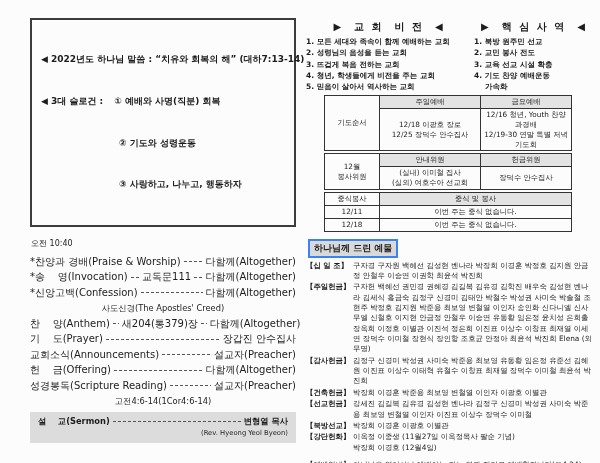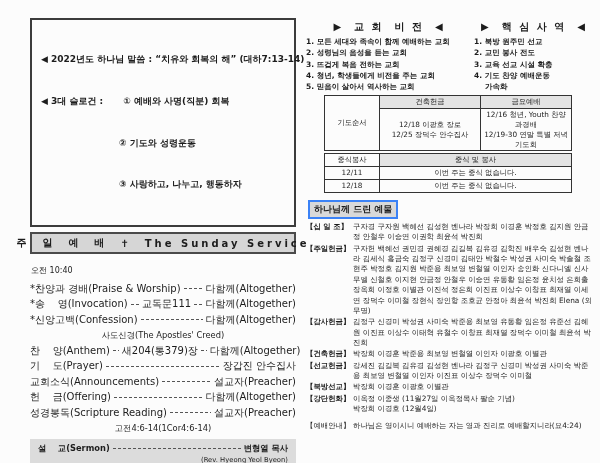--- a/index.html
+++ b/index.html
@@ -7,21 +7,21 @@
     position:relative; width:600px; height:463px; margin:0 auto;
     background:#fcfcfc; overflow:hidden; color:#1c1c1c;
     font-family:"DejaVu Sans","Liberation Sans",sans-serif;
   }
   
   .col-left { position:absolute; left:30px; top:18px; width:266px; }
   .slogan-box {
     border:2px solid #3c3c3c; padding:5px 6px 5px 9px;
     font-weight:bold; font-size:9px; line-height:1.55; white-space:pre;
   }
-  .slogan-first { display:flex; gap:20px;text-align:right; }
+  .slogan-first { display:flex; gap:11px;text-align:right; }
   .slogan-cont { padding-left:78px; }
   .service-bar {
     margin-top:5px; height:18px; border:2px solid #4a4a4a; background:#d6d6d6;
     display:flex; align-items:center; justify-content:center; gap:13px;
     font-weight:bold; font-size:10px; letter-spacing:3px; white-space:pre;
   }
   .service-time { margin:11px 0 5px 1px; font-size:8px; }
   .order-row { display:flex; align-items:center; height:15.5px; font-size:10px;text-align:right; }
   .order-row span { white-space:pre; flex:none; }
   .leader {
@@ -66,25 +66,20 @@
     <div class="slogan-box">
       <div>◀ 2022년도 하나님 말씀 : “치유와 회복의 해” (대하7:13-14)</div>
       <div class="slogan-first">
         <span>◀ 3대 슬로건 :</span>
         <span>① 예배와 사명(직분) 회복</span>
       </div>
       <div class="slogan-cont">② 기도와 성령운동</div>
       <div class="slogan-cont">③ 사랑하고, 나누고, 행동하자</div>
     </div>
 
-    <div class="service-bar">
-      <span>주  일  예  배</span>
-      <span>✝</span>
-      <span>The Sunday Service</span>
-    </div>
 
     <div class="service-time">오전 10:40</div>
 
     <div class="order-row">
       <span>*찬양과 경배(Praise &amp; Worship)</span>
       <span class="leader"></span>
       <span>다함께(Altogether)</span>
     </div>
     <div class="order-row">
       <span>*송    영(Invocation)</span>
@@ -162,32 +157,47 @@
           <div>4. 기도 찬양 예배운동
 가속화</div>
         </div>
       </div>
     </div>
 
     <table class="btable">
       <tbody>
           <tr>
         <td class="lblcol" rowspan="2">기도순서</td>
-        <td class="hdr" style="width:96px">건축헌금</td>
+        <td class="hdr" style="width:96px">주일예배</td>
         <td class="hdr">금요예배</td>
       </tr>
       <tr>
         <td class="pre">12/18 이광호 장로
 12/25 장덕수 안수집사</td>
         <td class="pre">12/16 청년, Youth 찬양과경배
 12/19-30 연말 특별 저녁기도회</td>
       </tr>
     </tbody>
       </table>
 
+    <table class="btable">
+      <tbody>
+          <tr>
+        <td class="lblcol pre" rowspan="2">12월
+봉사위원</td>
+        <td class="hdr" style="width:96px">안내위원</td>
+        <td class="hdr">헌금위원</td>
+      </tr>
+      <tr>
+        <td class="pre">(실내) 이미철 집사
+(실외) 여호수아 선교회</td>
+        <td>장덕수 안수집사</td>
+      </tr>
+    </tbody>
+      </table>
 
     <table class="btable">
       <tbody>
           <tr>
         <td class="lblcol">중식봉사</td>
         <td class="hdr" colspan="2">중식  및  봉사</td>
       </tr>
       <tr>
         <td>12/11</td>
         <td colspan="2">이번 주는 중식 없습니다.</td>

